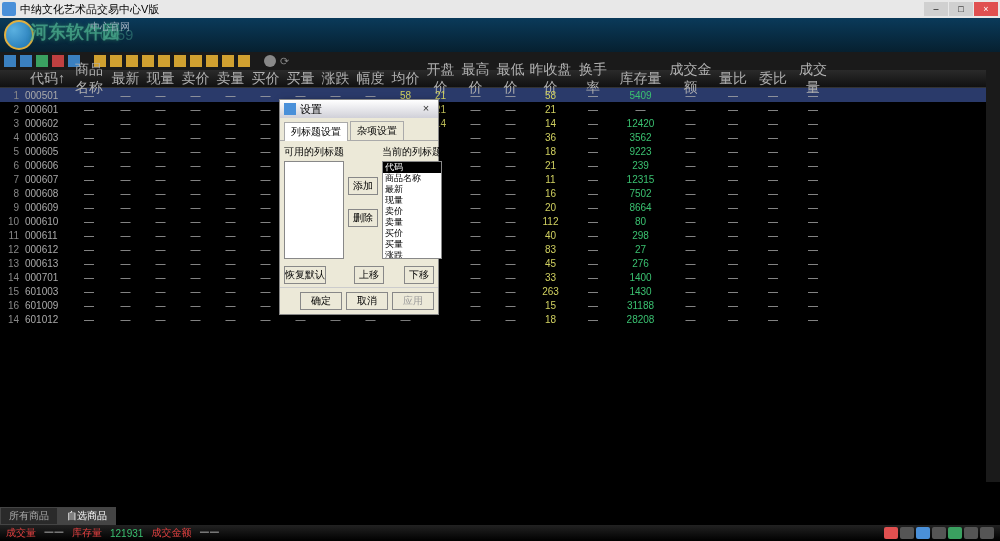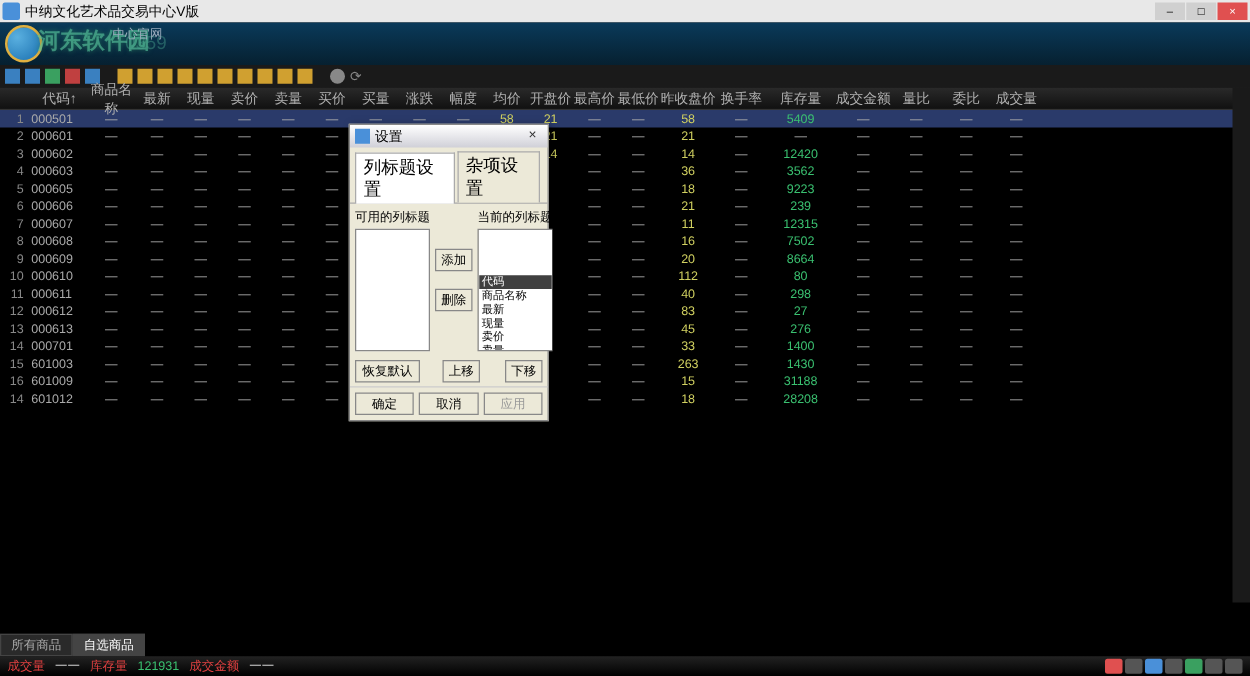--- a/index.html
+++ b/index.html
@@ -24,21 +24,21 @@
 .tbicon { width: 12px; height: 12px; cursor: pointer; }
 .tbicon.blue { background: #3a80c0; }
 .tbicon.green { background: #3aa060; }
 .tbicon.red { background: #c04040; }
 .tbicon.yellow { background: #d0a030; }
 .tbicon.sep { width: 6px; background: none; }
 .tbicon.gear { background: #888; border-radius: 50%; }
 .tbicon.arrow { background: none; color: #888; }
 
 
-.cols { height: 18px; background: linear-gradient(to bottom, #2a2a2a, #111); display: flex; align-items: center; color: #b0b0b0; font-size: 11px; border-bottom: 1px solid #333; }
+.cols { height: 18px; background: linear-gradient(to bottom, #2a2a2a, #111); display: flex; align-items: center; color: #b0b0b0; font-size: 14px; border-bottom: 1px solid #333; }
 .cols span { text-align: center; }
 
 
 .grid { height: 430px; background: #000; overflow-y: auto; }
 .row { height: 14px; display: flex; align-items: center; color: #aaa; font-size: 10px; }
 .row.sel { background: #2a3a6a; }
 .row .idx { width: 25px; text-align: right; padding-right: 6px; color: #888; }
 .row .code { width: 45px; color: #aaa; }
 .row .cell { text-align: center; }
 .row .green { color: #3ac070; }
@@ -47,33 +47,33 @@
 
 .w-idx{width:25px;} .w-code{width:45px;} .w-name{width:38px;} .w-new{width:35px;} .w-now{width:35px;} .w-sell{width:35px;} .w-sellv{width:35px;} .w-buy{width:35px;} .w-buyv{width:35px;} .w-chg{width:35px;} .w-pct{width:35px;} .w-avg{width:35px;} .w-open{width:35px;} .w-high{width:35px;} .w-low{width:35px;} .w-prev{width:45px;} .w-turn{width:40px;} .w-stock{width:55px;} .w-amt{width:45px;} .w-ratio{width:40px;} .w-wb{width:40px;} .w-vol{width:40px;}
 
 
 .dialog { position: absolute; left: 279px; top: 99px; width: 160px; background: #ece9d8; border: 1px solid #888; box-shadow: 2px 2px 6px rgba(0,0,0,0.5); font-size: 11px; color: #000; }
 .dlg-title { height: 18px; background: linear-gradient(to bottom, #fff, #d0d0d8); display: flex; align-items: center; padding: 0 4px; }
 .dlg-title .dicon { width: 12px; height: 12px; background: #4a90d9; margin-right: 4px; }
 .dlg-title .spacer { flex: 1; }
 .dlg-title .x { width: 16px; height: 14px; text-align: center; cursor: pointer; color: #333; }
 .dlg-tabs { display: flex; padding: 3px 4px 0; border-bottom: 1px solid #aaa; }
-.dlg-tab { padding: 2px 6px; border: 1px solid #aaa; border-bottom: none; background: #ece9d8; margin-right: 2px; font-size: 14px; cursor: pointer; }
+.dlg-tab { padding: 2px 6px; border: 1px solid #aaa; border-bottom: none; background: #ece9d8; margin-right: 2px; font-size: 10px; cursor: pointer; }
 .dlg-tab.active { background: #fff; position: relative; top: 1px; }
 .dlg-body { padding: 4px; display: flex; gap: 4px; }
 .dlg-col { flex: 1; }
 .dlg-label { font-size: 10px; margin-bottom: 2px; }
 .dlg-list { width: 60px; height: 98px; border: 1px solid #888; background: #fff; overflow-y: scroll; font-size: 9px; }
 .dlg-list .opt { padding: 0 2px; line-height: 11px; }
-.dlg-list .opt.sel { background: #404040; color: #fff; margin-top: 36px; }
+.dlg-list .opt.sel { background: #000000; color: #fff; }
 .dlg-mid { display: flex; flex-direction: column; justify-content: center; gap: 14px; }
 .dlg-btn { width: 30px; height: 18px; border: 1px solid #888; background: #ece9d8; font-size: 10px; cursor: pointer; }
 .dlg-foot1 { padding: 3px 4px; display: flex; justify-content: space-between; }
-.dlg-foot2 { padding: 4px; display: flex; justify-content: center; gap: 4px; border-top: 1px solid #ccc; }
-.dlg-btn2 { width: 52px; height: 18px; border: 1px solid #888; background: #ece9d8; font-size: 10px; cursor: pointer; }
+.dlg-foot2 { padding: 4px; display: flex; justify-content: flex-end; gap: 4px; border-top: 1px solid #ccc; }
+.dlg-btn2 { width: 42px; height: 18px; border: 1px solid #888; background: #ece9d8; font-size: 10px; cursor: pointer; }
 .dlg-btn2.disabled { color: #999; }
 
 
 .btabs { position: absolute; bottom: 16px; left: 0; height: 14px; display: flex; align-items: flex-end; }
 .btab { padding: 1px 8px; background: #2a2a2a; color: #aaa; border: 1px solid #444; font-size: 10px; cursor: pointer; }
 .btab.active { background: #444; color: #fff; }
 
 
 .status { position: absolute; bottom: 0; left: 0; right: 0; height: 16px; background: linear-gradient(to bottom, #222, #000); display: flex; align-items: center; padding: 0 6px; font-size: 10px; gap: 8px; }
 .status .red { color: #e04040; }

